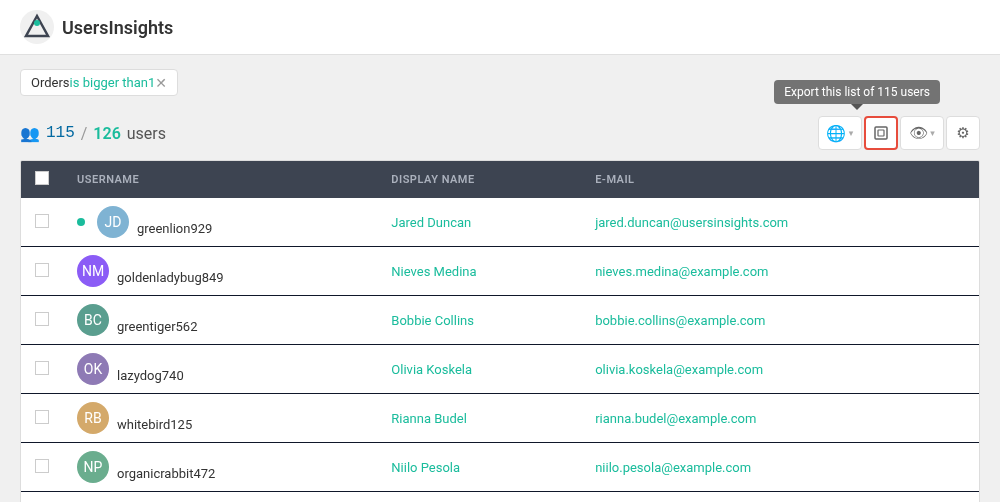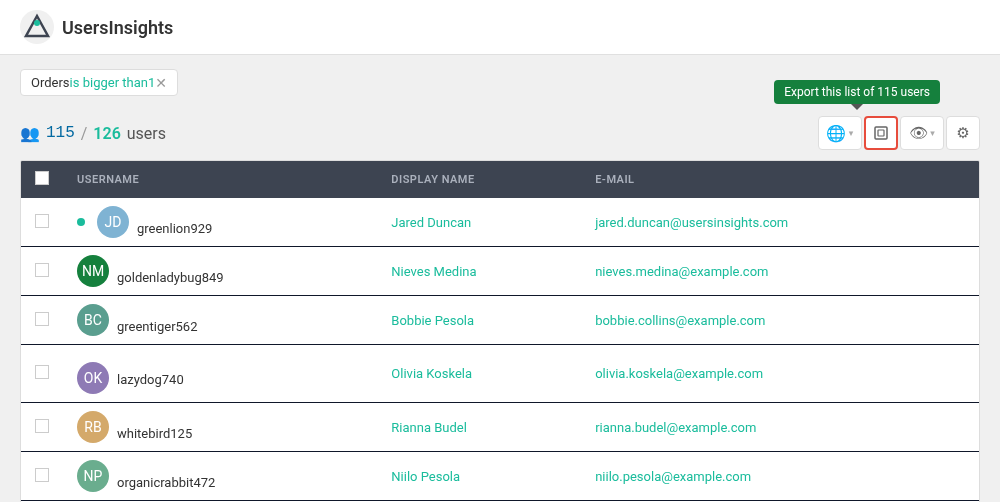--- a/index.html
+++ b/index.html
@@ -110,21 +110,21 @@
     .toolbar-actions {
       display: flex;
       align-items: center;
       gap: 2px;
       position: relative;
     }
     .tooltip-box {
       position: absolute;
       top: -36px;
       right: 40px;
-      background: #15803d;
+      background: #737373;
       color: #fff;
       font-size: 12px;
       padding: 5px 10px;
       border-radius: 4px;
       white-space: nowrap;
       z-index: 10;
     }
     .tooltip-box::after {
       content: '';
       position: absolute;
@@ -244,23 +244,23 @@
     }
     .checkbox-custom {
       width: 14px;
       height: 14px;
       border: 1px solid #ccc;
       background: #fff;
       display: inline-block;
     }
     
     .av-1 { background: #7fb3d3; }
-    .av-2 { background: #15803d; }
+    .av-2 { background: #8b5cf6; }
     .av-3 { background: #5a9e8f; }
-    .av-4 { background: #8e7ab5; margin-top: 9px; }
+    .av-4 { background: #8e7ab5; }
     .av-5 { background: #d4a96a; }
     .av-6 { background: #6aad8e; }
   </style>
 </head>
 <body>
 
 <div class="app-container">
 
   <div class="header">
     <div class="logo">
@@ -353,21 +353,21 @@
             <td><span class="email-text">nieves.medina@example.com</span></td>
           </tr>
           <tr>
             <td class="cb-cell"><span class="checkbox-custom"></span></td>
             <td>
               <div class="user-row">
                 <div class="avatar av-3">BC</div>
                 <span class="username-text">greentiger562</span>
               </div>
             </td>
-            <td><span class="display-name-text">Bobbie Pesola</span></td>
+            <td><span class="display-name-text">Bobbie Collins</span></td>
             <td><span class="email-text">bobbie.collins@example.com</span></td>
           </tr>
           <tr>
             <td class="cb-cell"><span class="checkbox-custom"></span></td>
             <td>
               <div class="user-row">
                 <div class="avatar av-4">OK</div>
                 <span class="username-text">lazydog740</span>
               </div>
             </td>

